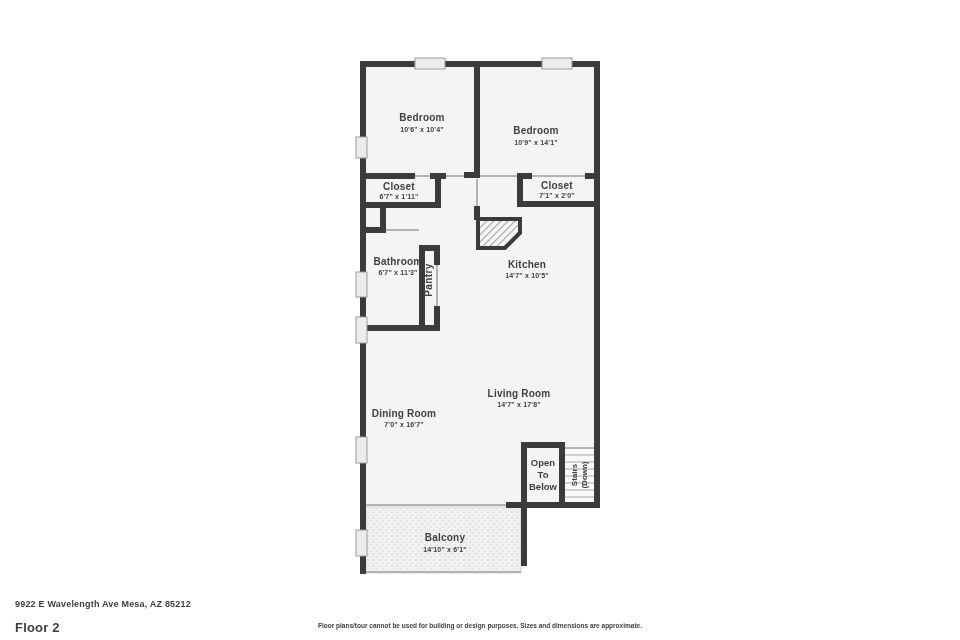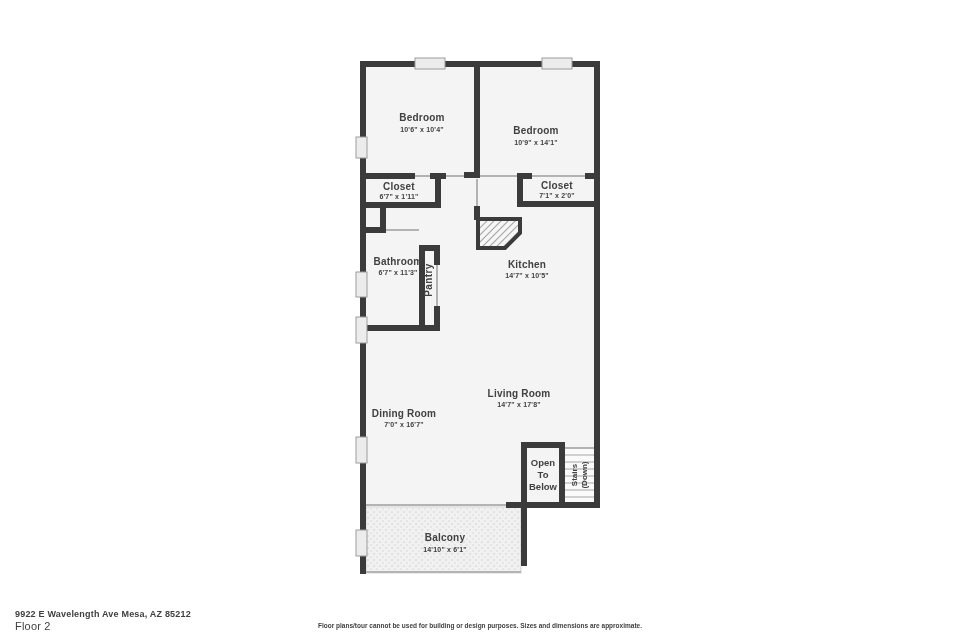--- a/index.html
+++ b/index.html
@@ -9,22 +9,22 @@
   .plan-svg text{fill:#414141;font-weight:bold;}
   .room-name{font-size:10px;letter-spacing:.2px;}
   .room-dims{font-size:7px;fill:#4c4c4c;letter-spacing:.2px;}
   .otb-text{font-size:9.5px;}
   .stairs-text{font-size:8px;}
   .pantry-text{font-size:10px;letter-spacing:.4px;}
   .wall{fill:#3b3b3b;}
   .opening{stroke:#b3b3b3;stroke-width:2;}
   .step{stroke:#c2c2c2;stroke-width:1.5;}
   .window{fill:#ececec;stroke:#9c9c9c;stroke-width:1;}
-  .address{position:absolute;left:15px;top:599px;font-size:9px;font-weight:bold;color:#3f3f3f;letter-spacing:.2px;margin-top:10px;}
-  .floor-label{position:absolute;left:15px;top:620px;font-size:11px;font-weight:normal;color:#3f3f3f;letter-spacing:.2px;}
+  .address{position:absolute;left:15px;top:599px;font-size:9px;font-weight:bold;color:#3f3f3f;letter-spacing:.2px;}
+  .floor-label{position:absolute;left:15px;top:620px;font-size:13px;font-weight:bold;color:#3f3f3f;letter-spacing:.2px;}
   .disclaimer{position:absolute;left:0;top:622px;width:960px;text-align:center;font-size:6.5px;font-weight:bold;color:#3f3f3f;}
 </style>
 </head>
 <body>
 
 <div class="stage">
 
   <svg class="plan-svg" width="960" height="640" viewBox="0 0 960 640">
     <defs>
       <pattern id="hatch" width="5" height="5" patternUnits="userSpaceOnUse" patternTransform="rotate(45)">

